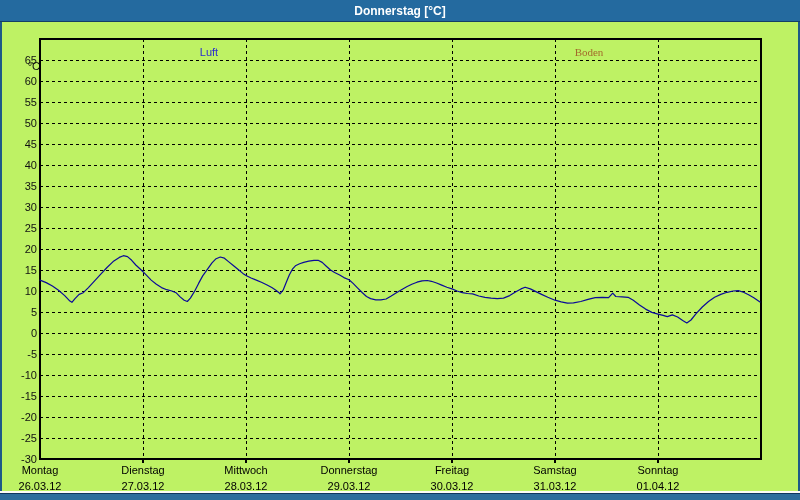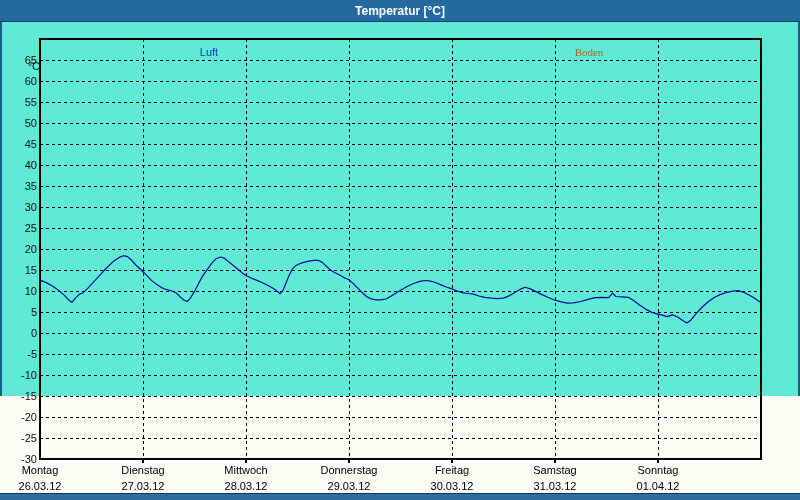--- a/index.html
+++ b/index.html
@@ -5,40 +5,40 @@
   html,body{margin:0;padding:0;}
   body{width:800px;height:500px;font-family:"Liberation Sans",sans-serif;background:#fff;overflow:hidden;}
   .window{position:relative;width:800px;height:500px;background:#fcfcf5;}
   .titlebar{
     position:absolute;left:0;top:0;width:800px;height:21px;
     background:#246a9f;border-bottom:1px solid #143f66;
     display:flex;align-items:center;justify-content:center;
     color:#fff;font-weight:bold;font-size:12px;
   }
   .content{
-    position:absolute;left:0;top:22px;width:796px;height:374px;
+    position:absolute;left:0;top:22px;width:796px;height:469px;
     border-left:2px solid #1e5a87;border-right:2px solid #1e5a87;
-    background:#5eead4;
+    background:#bef264;
   }
   .bottombar{
     position:absolute;left:0;top:493px;width:800px;height:7px;
     background:#2e6d9c;border-top:1px solid #10365c;box-sizing:border-box;
   }
   .legend-label{position:absolute;top:24px;transform:translateX(-50%);font-size:11px;white-space:nowrap;}
   .legend-luft{left:207px;}
   .legend-boden{left:587px;}
   .unit-label{position:absolute;left:10px;top:38px;width:28px;text-align:right;font-size:11px;color:#111;}
   svg#plot{position:absolute;left:0;top:0;pointer-events:none;}
 </style>
 </head>
 <body>
 
 <div class="window">
   <div class="titlebar" style="background: rgb(36, 106, 159);">
-    <span>Temperatur [°C]</span>
+    <span>Donnerstag [°C]</span>
   </div>
 
   <div class="content">
     <span class="legend-label legend-luft" style="color: rgb(42, 42, 207);">Luft</span>
     <span class="legend-label legend-boden" style="color: rgb(163, 106, 43); font-family: Liberation Serif, serif;">Boden</span>
     <span class="unit-label">°C</span>
   </div>
 
   <svg id="plot" width="800" height="500">
       <line x1="40" y1="60" x2="761" y2="60" stroke="#000" stroke-width="1" stroke-dasharray="3 3" shape-rendering="crispEdges"></line>

